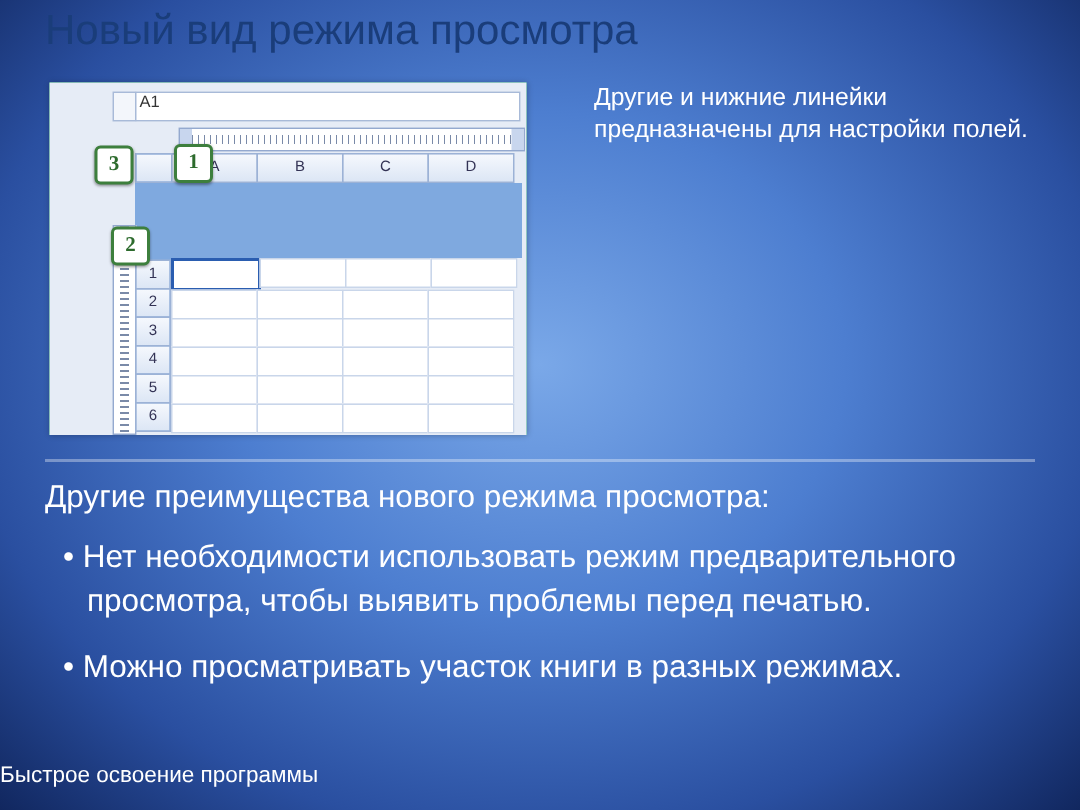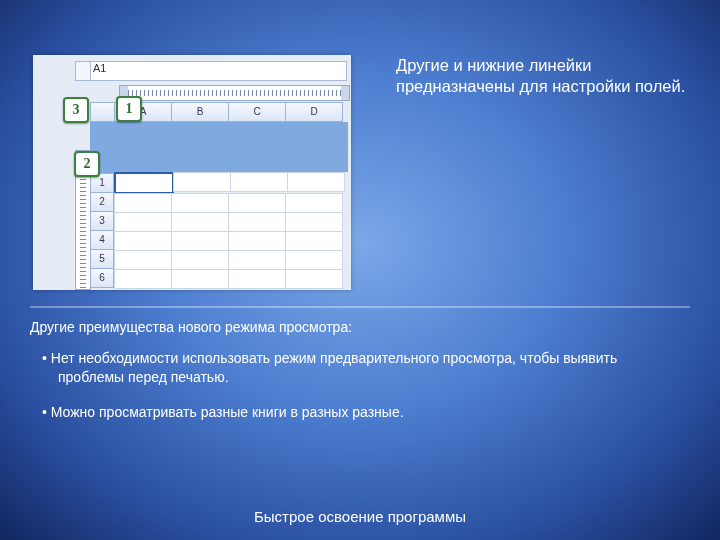--- a/index.html
+++ b/index.html
@@ -3,26 +3,26 @@
 <meta charset="utf-8">
 <style>
 html,body{margin:0;padding:0;width:720px;height:540px;font-family:Arial,Helvetica,sans-serif;overflow:hidden}
 body{background:radial-gradient(ellipse at 50% 45%,#7aa8e8 0%,#4d7ed0 40%,#2a4fa0 75%,#11275f 100%)}
 .slide{position:relative;width:720px;height:540px;box-sizing:border-box}
 .title{position:absolute;left:30px;top:4px;font-size:28px;color:#1a3d7a;font-weight:400}
 .shot{position:absolute;left:33px;top:55px;width:318px;height:235px;background:#22c55e;box-shadow:0 0 4px rgba(0,0,0,.3)}
 .right-text{position:absolute;left:396px;top:55px;width:300px;color:#fff;font-size:16.5px;line-height:1.28}
 .right-text p{margin:0 0 18px 0}
 .divider{position:absolute;left:30px;top:306px;width:660px;height:0;border-top:1px solid rgba(255,255,255,.35);border-bottom:1px solid rgba(255,255,255,.35)}
-.lower{position:absolute;left:30px;top:318px;width:660px;color:#fff;font-size:14px;line-height:1.35}
+.lower{position:absolute;left:30px;top:318px;width:660px;color:#fff;font-size:21px;line-height:1.35}
 .lower .sub{margin:0 0 10px 0}
 .lower ul{list-style:none;margin:12px;padding:0}
 .lower li{margin:0 0 16px 0;padding-left:16px;text-indent:-16px}
 .lower li::before{content:"• ";}
-.footer{position:absolute;left:0;bottom:15px;width:720px;text-align:center;color:#fff;font-size:15px}
+.footer{position:absolute;left:0;bottom:15px;width:720px;color:#fff;font-size:15px}
 
 .ss-bg{position:absolute;inset:0;background:#e6ecf6}
 .formula{position:absolute;left:57px;top:6px;width:255px;height:18px;background:#fff;border:1px solid #a8bad8}
 .fname{position:absolute;left:60px;top:7px;font-size:11px;color:#333}
 .btnbox{position:absolute;left:42px;top:6px;width:14px;height:18px;border:1px solid #a8bad8;background:#f3f6fb}
 .hruler{position:absolute;left:86px;top:30px;width:229px;height:14px;background:#fff;border:1px solid #94a9cf}
 .hruler::before{content:"";position:absolute;left:0;top:4px;right:0;height:6px;background:repeating-linear-gradient(to right,#7a8aa8 0,#7a8aa8 1px,transparent 1px,transparent 4px)}
 .hruler .seg{position:absolute;top:0;bottom:0;background:#c8d6ee}
 .vruler{position:absolute;left:42px;top:95px;width:14px;height:138px;background:#fff;border:1px solid #94a9cf}
 .vruler::before{content:"";position:absolute;top:0;left:4px;bottom:0;width:6px;background:repeating-linear-gradient(to bottom,#7a8aa8 0,#7a8aa8 1px,transparent 1px,transparent 4px)}
@@ -39,20 +39,21 @@
 .b2{left:41px;top:96px}
 .b3{left:30px;top:42px}
 .bluegap{position:absolute;left:57px;top:67px;width:258px;height:50px;background:#7fa9df}
 .bluegap2{position:absolute;left:57px;top:47px;width:24px;height:186px;background:#7fa9df}
 .corner{position:absolute;left:57px;top:47px;width:24px;height:18px;border:1px solid #9cb2d6;background:linear-gradient(#f5f8fd,#dce6f5)}
 </style>
 </head>
 <body>
 
 <div class="slide">
+  <div class="title">Новый вид режима просмотра</div>
 
   <div class="shot">
     <div class="ss-bg"></div>
     <div class="btnbox"></div>
     <div class="formula"></div>
     <div class="fname">A1</div>
     <div class="bluegap2"></div>
     <div class="bluegap"></div>
     <div class="hruler">
       <div class="seg" style="left:0;width:8px"></div>
@@ -120,18 +121,18 @@
   <div class="right-text">
     <p>Другие и нижние линейки предназначены для настройки полей.</p>
   </div>
 
   <div class="divider"></div>
 
   <div class="lower">
     <p class="sub">Другие преимущества нового режима просмотра:</p>
     <ul>
       <li>Нет необходимости использовать режим предварительного просмотра, чтобы выявить проблемы перед печатью.</li>
-      <li>Можно просматривать разные книги в разных разные.</li>
+      <li>Можно просматривать участок книги в разных режимах.</li>
     </ul>
   </div>
 
   <div class="footer">Быстрое освоение программы</div>
 </div>
 
 </body></html>

